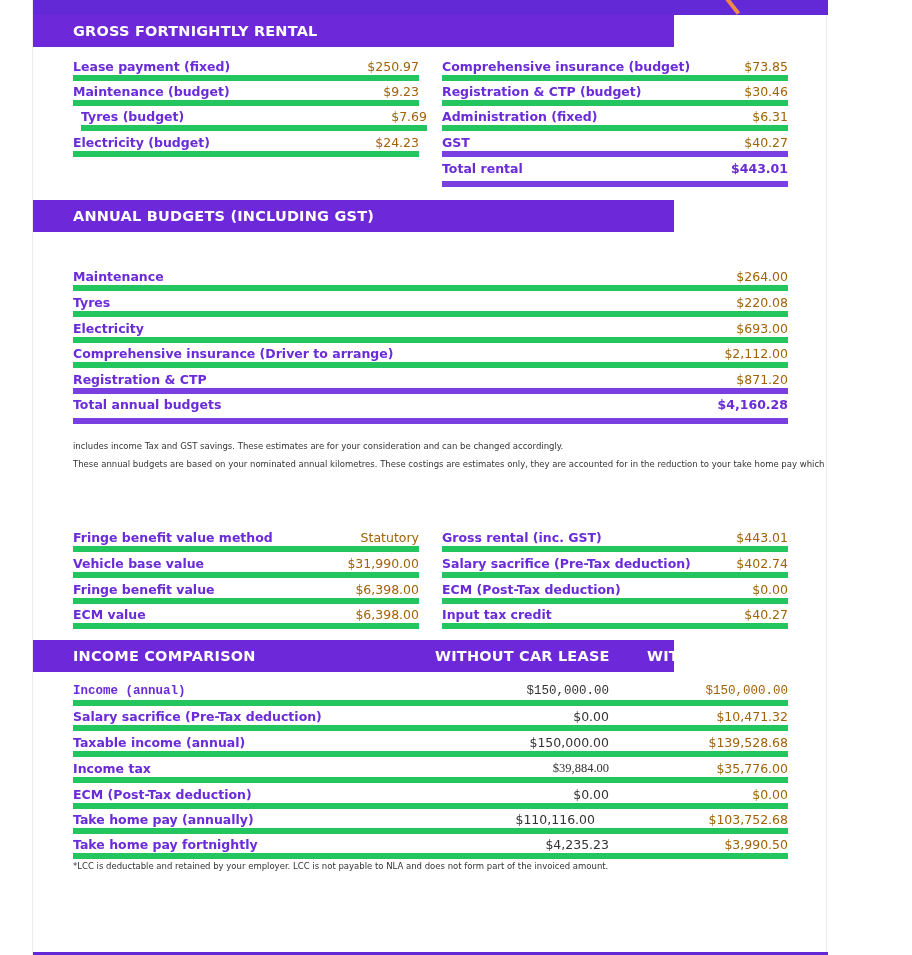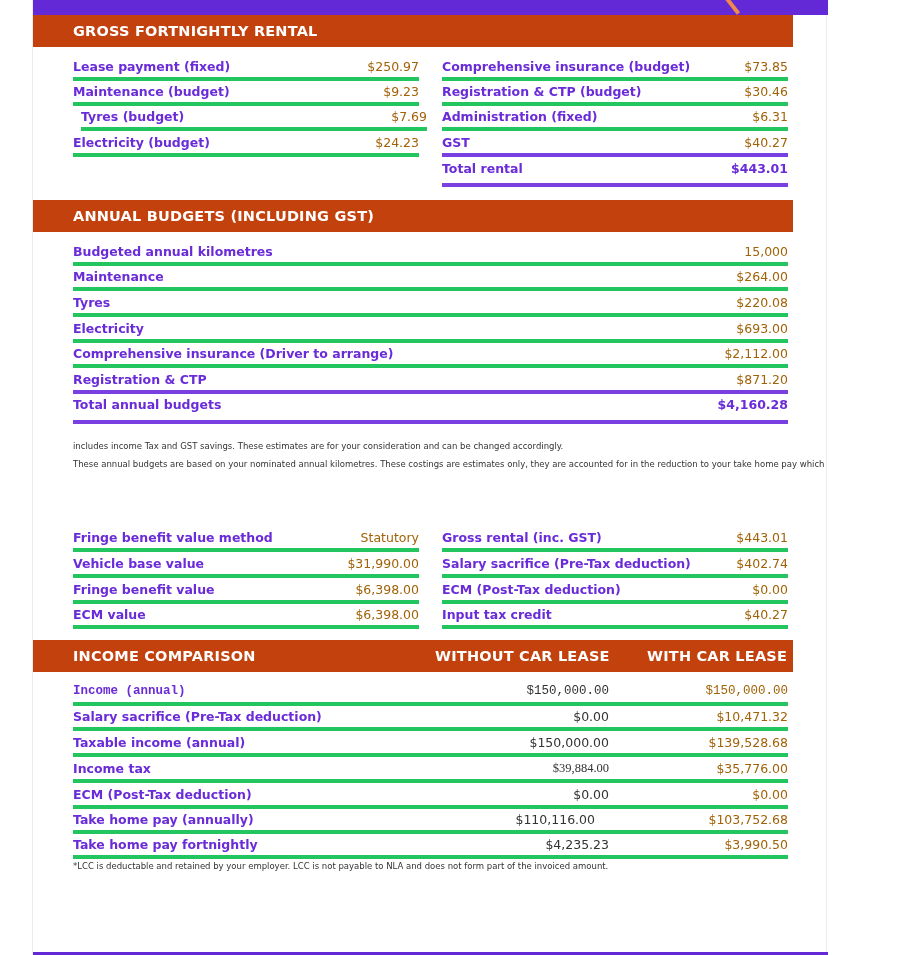--- a/index.html
+++ b/index.html
@@ -17,28 +17,28 @@
     }
     .top-band .stroke {
       position: absolute; left: 683px; top: -12px; width: 4px; height: 34px;
       background: #f08a4b; transform: rotate(-38deg); transform-origin: top left;
     }
     .bottom-band {
       position: absolute; left: 0; top: 952px; width: 795px; height: 3px; background: #6429d6;
     }
 
     .section-bar {
-      position: absolute; left: 0; width: 760px; height: 32px; background: #c2410c;
+      position: absolute; left: 0; width: 641px; height: 32px; background: #6d28d9;
       color: #ffffff; font-weight: bold; font-size: 14.5px; letter-spacing: 0.2px;
     }
     .section-bar .h { position: absolute; top: 8px; white-space: nowrap; }
 
     .row {
       position: absolute; height: 26px;
-      border-bottom: 4px solid #22c55e;
+      border-bottom: 6px solid #22c55e;
       font-size: 12.5px;
     }
     .row.purple-line { border-bottom-color: #7a3fe0; }
     .row .lbl {
       position: absolute; left: 0; top: 4px; color: #6a2bd8; font-weight: bold; white-space: nowrap;
     }
     .row .val {
       position: absolute; right: 0; top: 4px; color: #a16207; white-space: nowrap;
     }
     .row .val.bold { color: #6a2bd8; font-weight: bold; }
@@ -95,24 +95,20 @@
   </div>
   <div class="row purple-line" style="left:409px; top:157px; width:346px; height:30px;">
     <span class="lbl">Total rental</span>
     <span class="val bold">$443.01</span>
   </div>
 
   <div class="section-bar" style="top:200px;">
     <span class="h" style="left:40px;">ANNUAL BUDGETS (INCLUDING GST)</span>
   </div>
 
-  <div class="row" style="left:40px; top:240px; width:715px;">
-    <span class="lbl">Budgeted annual kilometres</span>
-    <span class="val">15,000</span>
-  </div>
   <div class="row" style="left:40px; top:265px; width:715px;">
     <span class="lbl">Maintenance</span>
     <span class="val">$264.00</span>
   </div>
   <div class="row" style="left:40px; top:291px; width:715px;">
     <span class="lbl">Tyres</span>
     <span class="val">$220.08</span>
   </div>
   <div class="row" style="left:40px; top:317px; width:715px;">
     <span class="lbl">Electricity</span>

